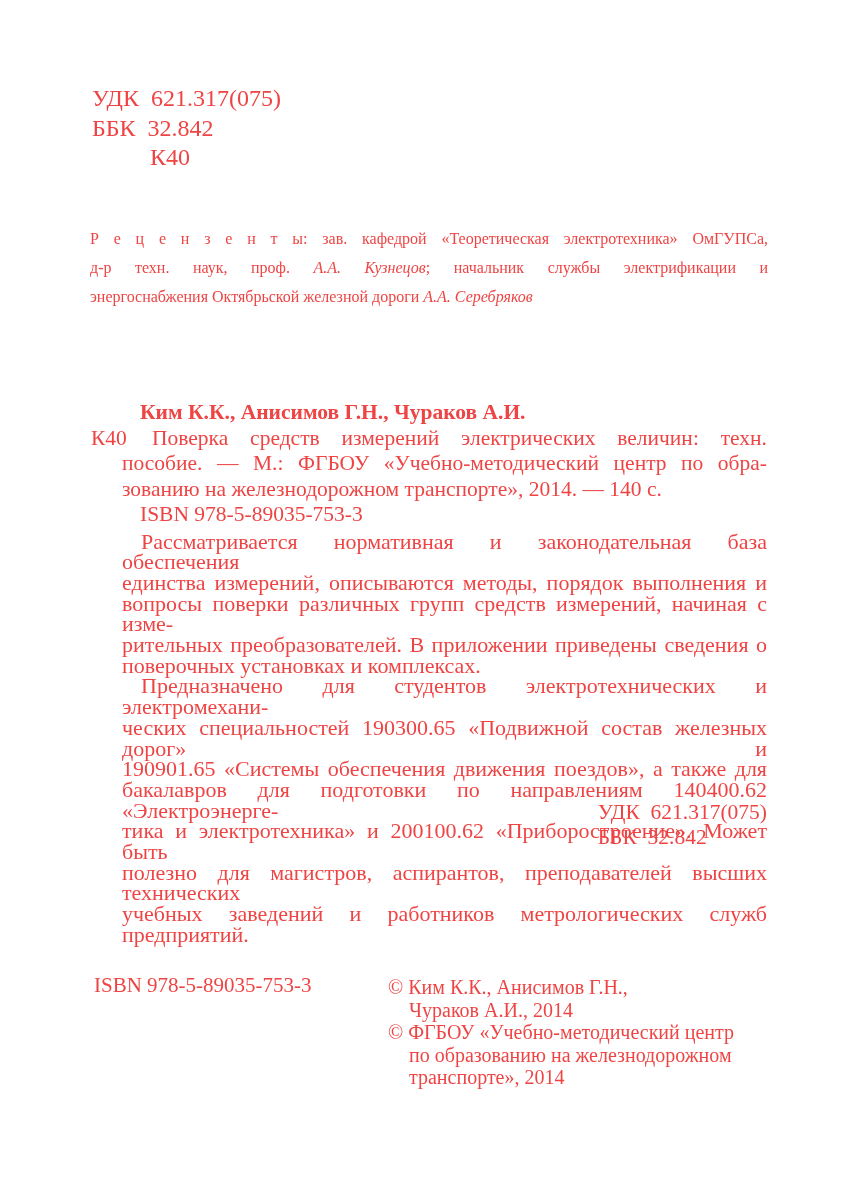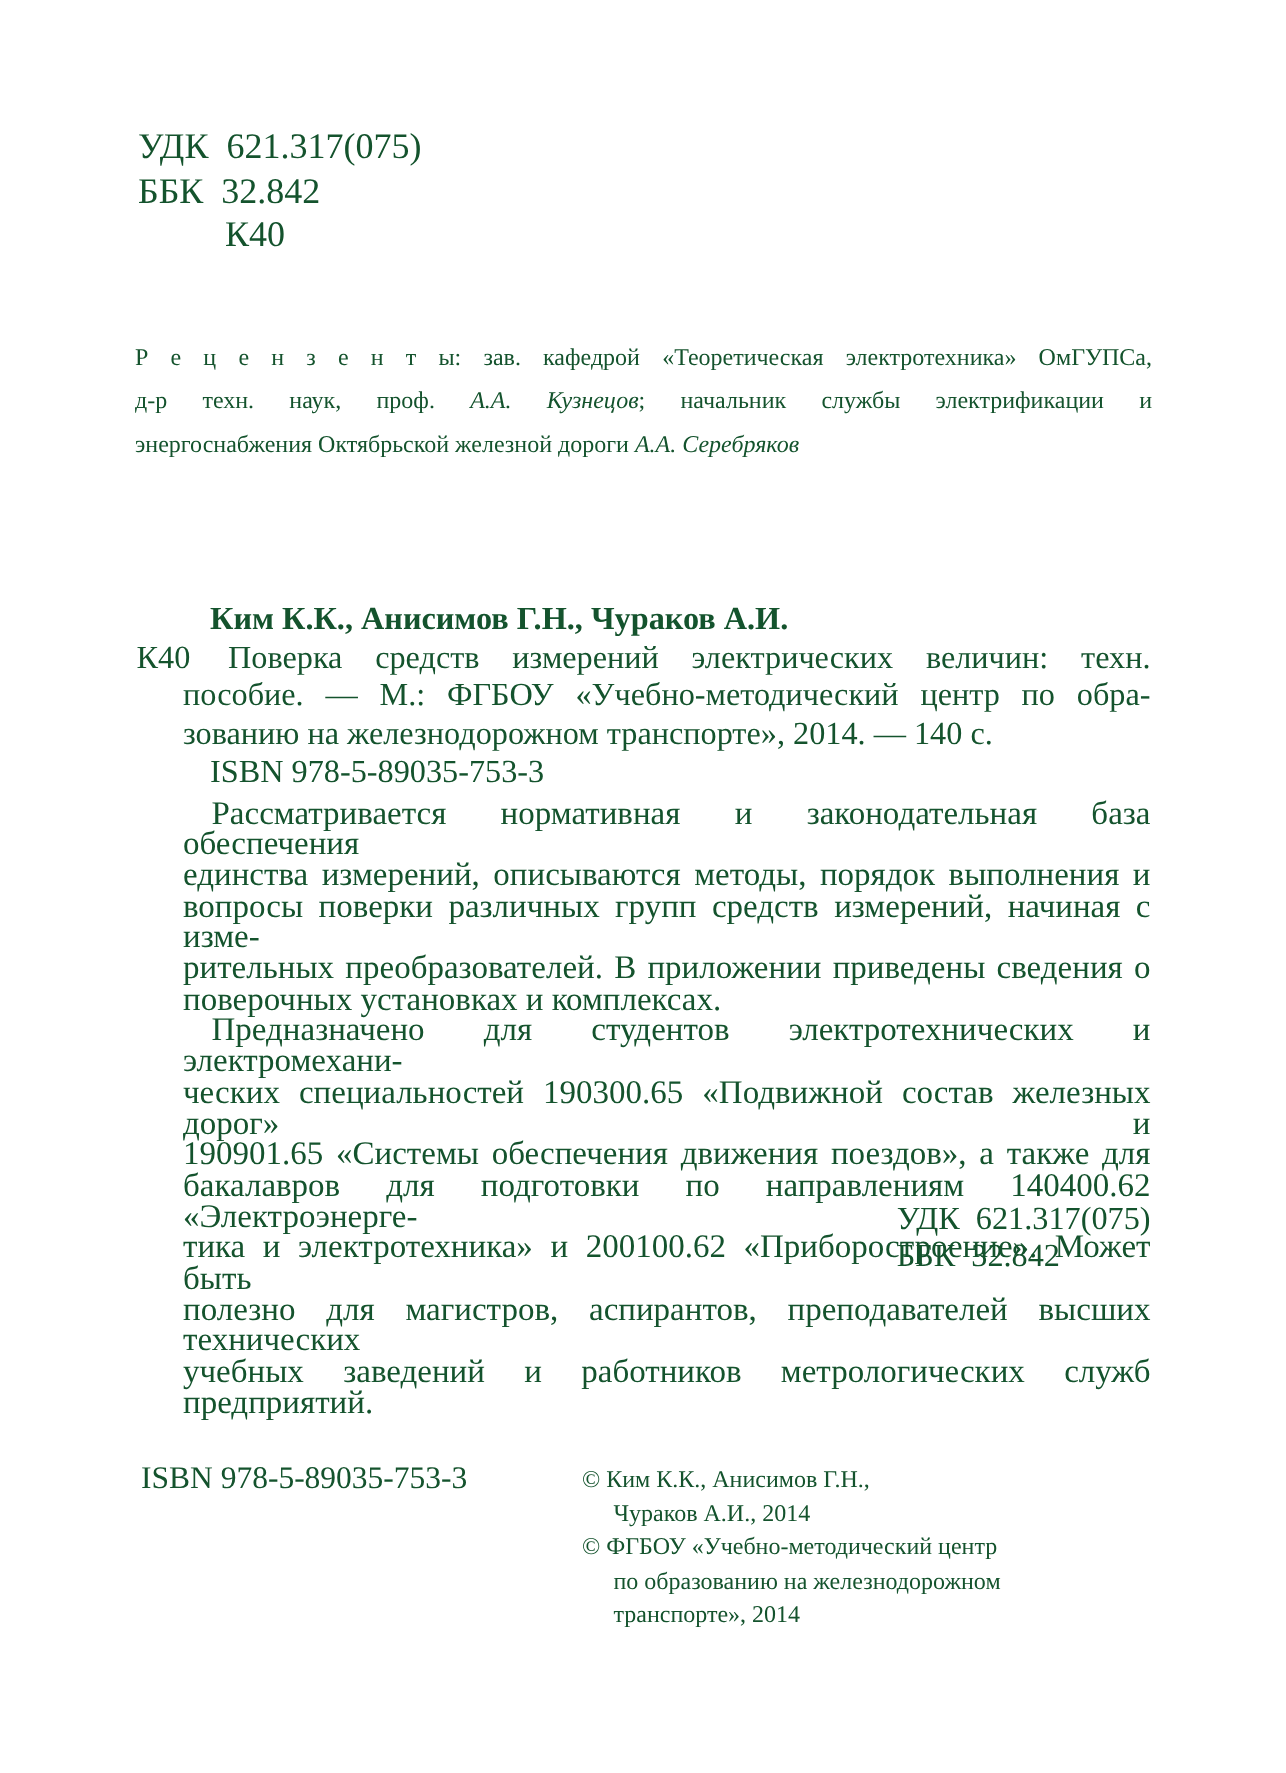--- a/index.html
+++ b/index.html
@@ -5,21 +5,21 @@
   html, body {
     margin: 0;
     padding: 0;
     background: #ffffff;
   }
   .page {
     position: relative;
     width: 857px;
     height: 1182px;
     background: #ffffff;
-    color: #14532d;
+    color: #ef4444;
     font-family: "Liberation Serif", "DejaVu Serif", serif;
     overflow: hidden;
   }
   .pre { white-space: pre; }
 
   
   .top-codes {
     position: absolute;
     left: 92px;
     top: 84px;
@@ -92,21 +92,21 @@
     left: 94px;
     top: 973px;
     font-size: 21px;
     line-height: 25px;
   }
   .copyright-block {
     position: absolute;
     left: 388px;
     top: 976px;
     width: 400px;
-    font-size: 16px;
+    font-size: 20px;
     line-height: 22.5px;
   }
 </style>
 </head>
 <body>
 
 <div class="page">
 
   <div class="top-codes">
     <div class="pre">УДК  621.317(075)</div>

